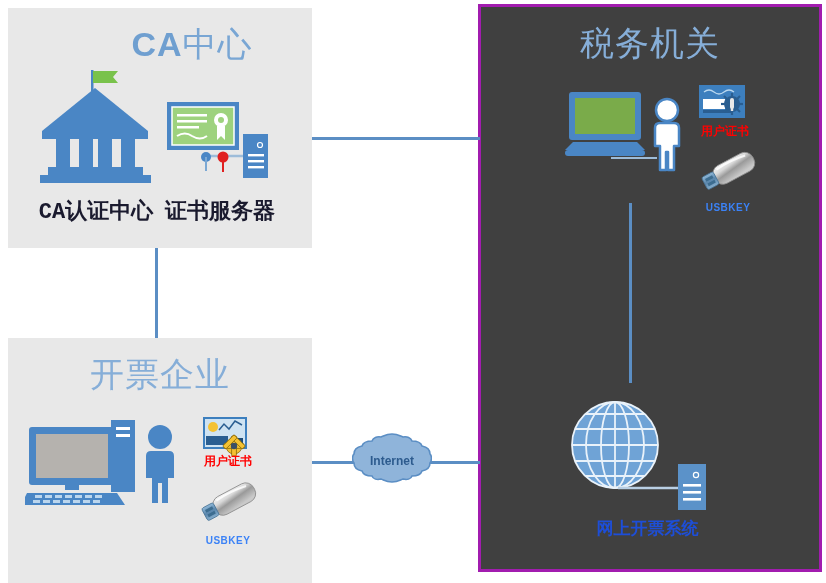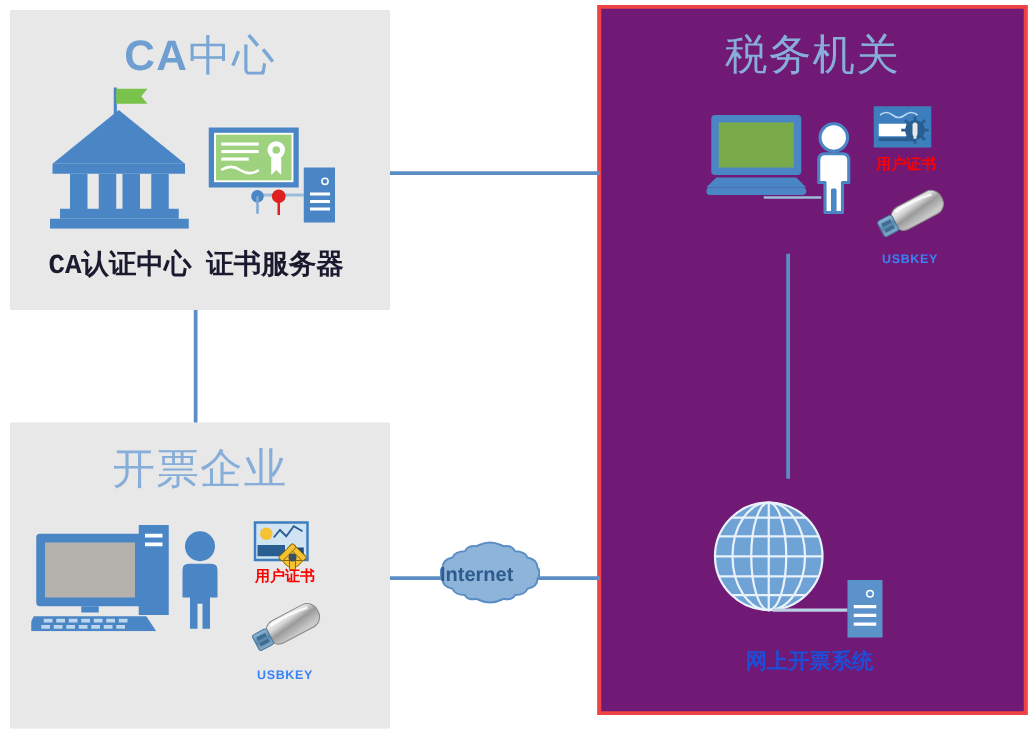--- a/index.html
+++ b/index.html
@@ -18,22 +18,22 @@
     overflow: hidden;
   }
   .panel {
     position: absolute;
     box-sizing: border-box;
   }
   .panel-gray {
     background: #e8e8e8;
   }
   .panel-outline {
-    background: #701a75;
-    border: 3px solid #ef4444;
+    background: #404040;
+    border: 3px solid #a21caf;
   }
   .panel-title {
     position: absolute;
     width: 100%;
     text-align: center;
     color: #6f9fd0;
     letter-spacing: 1px;
     white-space: nowrap;
   }
   .title-ca {
@@ -95,34 +95,34 @@
     height: 3px;
   }
   .conn-v {
     width: 3px;
   }
   .cloud-label {
     position: absolute;
     width: 100%;
     top: 50%;
     transform: translateY(-50%);
-    text-align: left;
+    text-align: center;
     color: #2d5b8e;
-    font-size: 16px;
+    font-size: 12px;
     font-weight: bold;
     font-family: "Liberation Sans", sans-serif;
   }
   svg { display: block; }
 </style>
 </head>
 <body>
 
 <div id="canvas">
 
-  <div class="panel panel-gray" style="left:8px; top:8px; width:304px; height:240px;">
+  <div class="panel panel-gray" style="left:8px; top:8px; width:304px; height:240px;padding-left:32px;">
     <div class="panel-title title-ca"><span>CA</span><span class="cn">中心</span></div>
   </div>
 
   <div class="node" style="left:38px; top:68px; width:115px; height:115px;">
     <svg width="115" height="115" viewBox="0 0 115 115">
 
       <rect x="53" y="2" width="2.5" height="22" fill="#4a86c5"></rect>
       <path d="M55 3 L80 3 L75 9 L80 15 L55 15 Z" fill="#79c24b"></path>
 
       <path d="M57 20 L110 63 L4 63 Z" fill="#4a86c5"></path>

